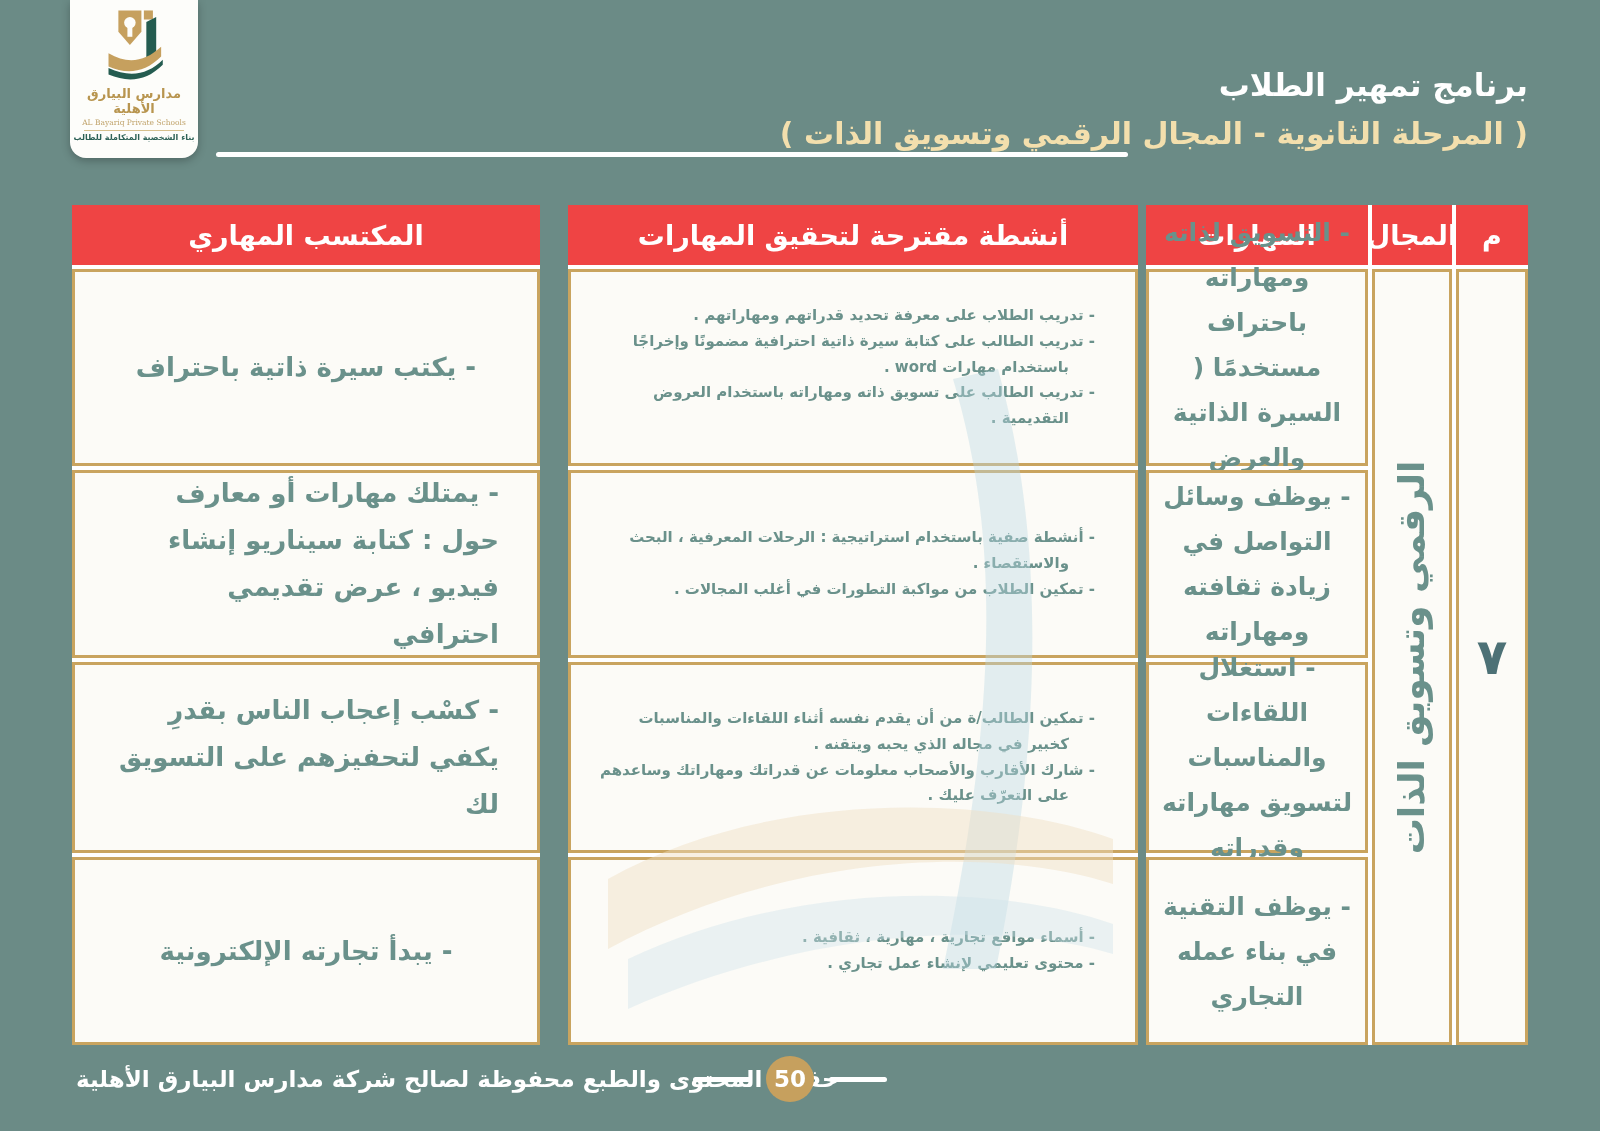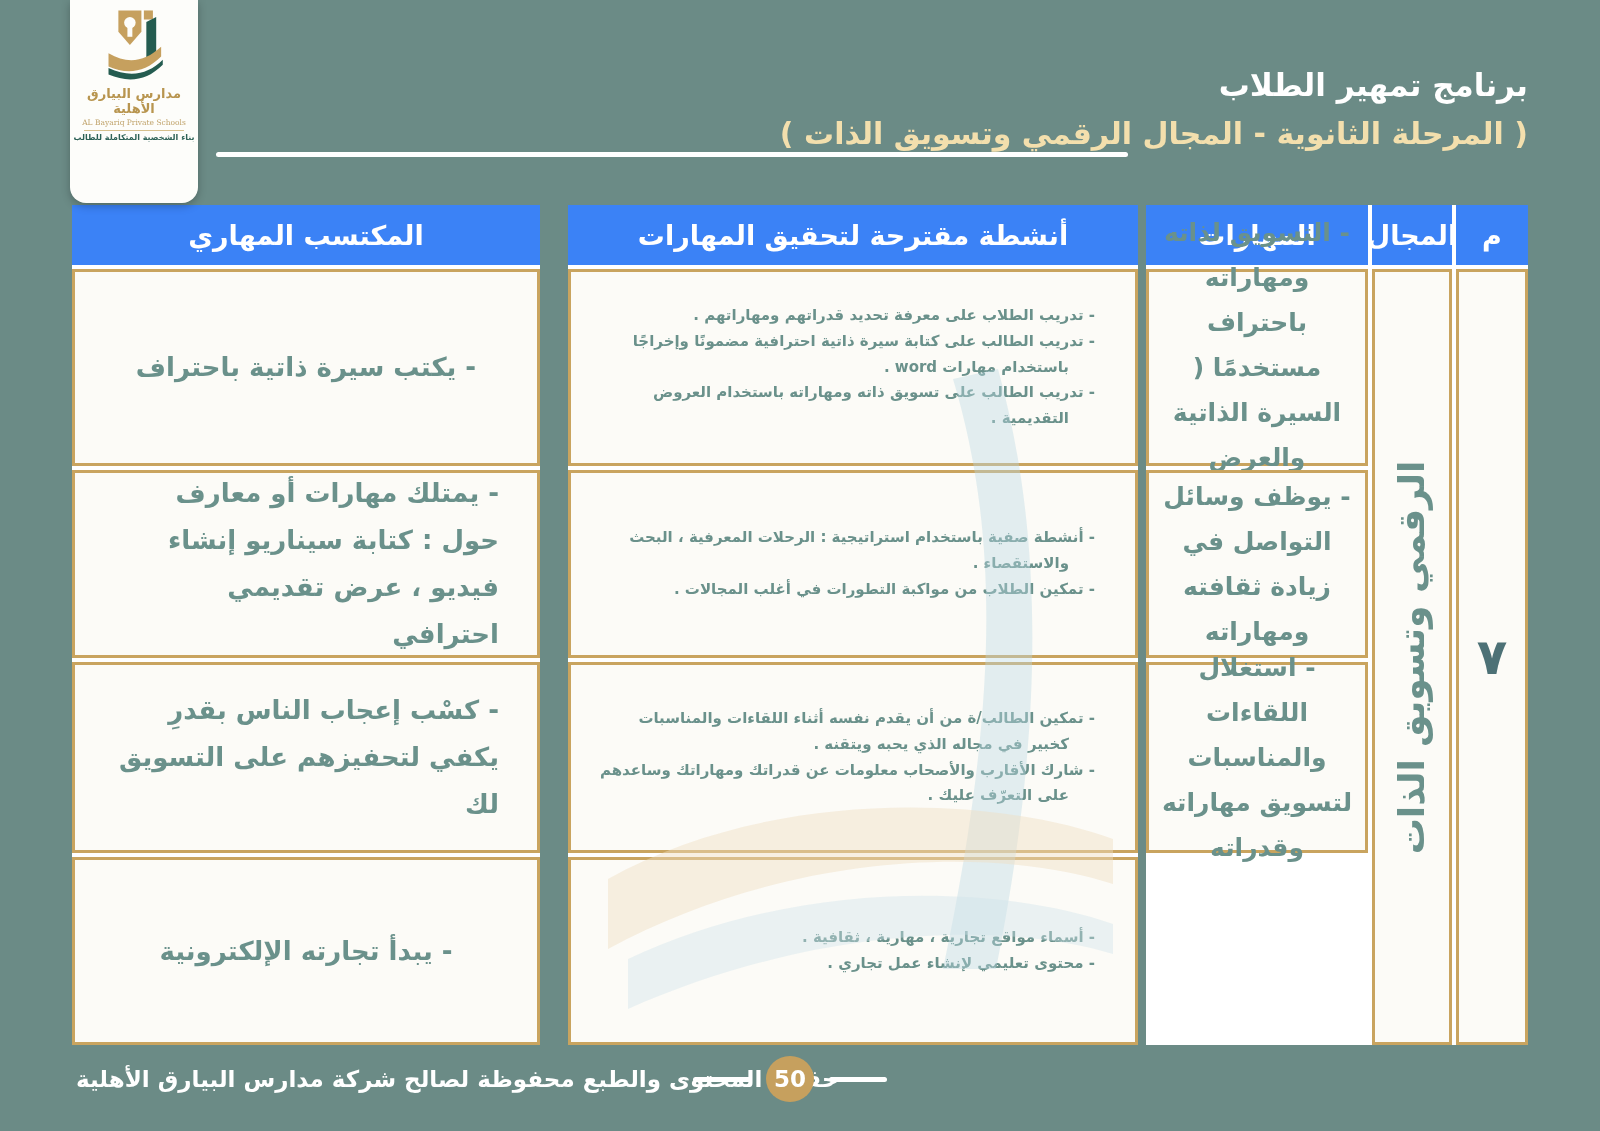--- a/index.html
+++ b/index.html
@@ -4,21 +4,21 @@
 <style>
   html,body { margin:0; padding:0; background:#5e7d79; }
   .page {
     position:relative; width:1600px; height:1131px;
     background:#6b8b86; overflow:hidden;
     font-family:"DejaVu Sans", sans-serif; direction:rtl;
   }
 
   
   .logo-card {
-    position:absolute; left:70px; top:0; width:128px; height:203px;
+    position:absolute; left:70px; top:0; width:128px; height:158px;
     background:#fdfdfa; border-radius:0 0 16px 16px;
     box-shadow:0 3px 8px rgba(0,0,0,.25);
     display:flex; flex-direction:column; align-items:center;
     padding-top:5px; box-sizing:border-box; z-index:6; text-align:center;
   }
   .logo-name   { color:#b8954f; font-size:13px; font-weight:bold; margin-top:1px; }
   .logo-en     { color:#c0a36b; font-size:7.5px; margin-top:2px; font-family:"DejaVu Serif", serif; }
   .logo-divider{ width:100px; height:1px; background:#d6c08d; margin:3px 0 2px; }
   .logo-tagline{ color:#2d6257; font-size:8px; font-weight:bold; }
 
@@ -35,21 +35,21 @@
   .table-wrap { position:absolute; top:205px; right:72px; width:1456px; height:840px; display:flex; }
   .block {
     display:grid; grid-template-rows:60px 197px 188px 191px 188px;
     row-gap:4px; background:#ffffff;
   }
   .block-a { grid-template-columns:72px 80px 222px; column-gap:4px; margin-left:8px; }
   .block-b { width:570px; grid-template-columns:1fr; margin-left:28px; position:relative; }
   .block-c { width:468px; grid-template-columns:1fr; }
 
   .th {
-    background:#3b82f6; color:#ffffff; font-weight:bold; font-size:27px;
+    background:#ef4444; color:#ffffff; font-weight:bold; font-size:27px;
     display:flex; align-items:center; justify-content:center; grid-row:1;
   }
   .td {
     background:#fcfbf7; border:3px solid #c9a45f; box-sizing:border-box;
     display:flex; align-items:center; justify-content:center;
     color:#6a918b; font-weight:bold;
   }
   .c1 { grid-column:1; } .c2 { grid-column:2; } .c3 { grid-column:3; }
   .span-rows { grid-row:2 / 6; }
   .num-cell  { font-size:50px; color:#4d7176; }
@@ -118,20 +118,21 @@
 
       <div class="td c1 span-rows num-cell">٧</div>
 
       <div class="td c2 span-rows">
         <div class="rot">الرقمي وتسويق الذات</div>
       </div>
 
       <div class="td c3 skills" style="grid-row:2">- التسويق لذاته ومهاراته باحتراف مستخدمًا ( السيرة الذاتية والعرض التقديمي )</div>
       <div class="td c3 skills" style="grid-row:3">- يوظف وسائل التواصل في زيادة ثقافته ومهاراته</div>
       <div class="td c3 skills" style="grid-row:4">- استغلال اللقاءات والمناسبات لتسويق مهاراته وقدراته</div>
+      <div class="td c3 skills" style="grid-row:5">- يوظف التقنية في بناء عمله التجاري</div>
     </div>
 
     <div class="block block-b">
       <div class="th">أنشطة مقترحة لتحقيق المهارات</div>
 
       <div class="td acts" style="grid-row:2">
         <div class="act-line">- تدريب الطلاب على معرفة تحديد قدراتهم ومهاراتهم .</div>
         <div class="act-line">- تدريب الطالب على كتابة سيرة ذاتية احترافية مضمونًا وإخراجًا باستخدام مهارات word .</div>
         <div class="act-line">- تدريب الطالب على تسويق ذاته ومهاراته باستخدام العروض التقديمية .</div>
       </div>

